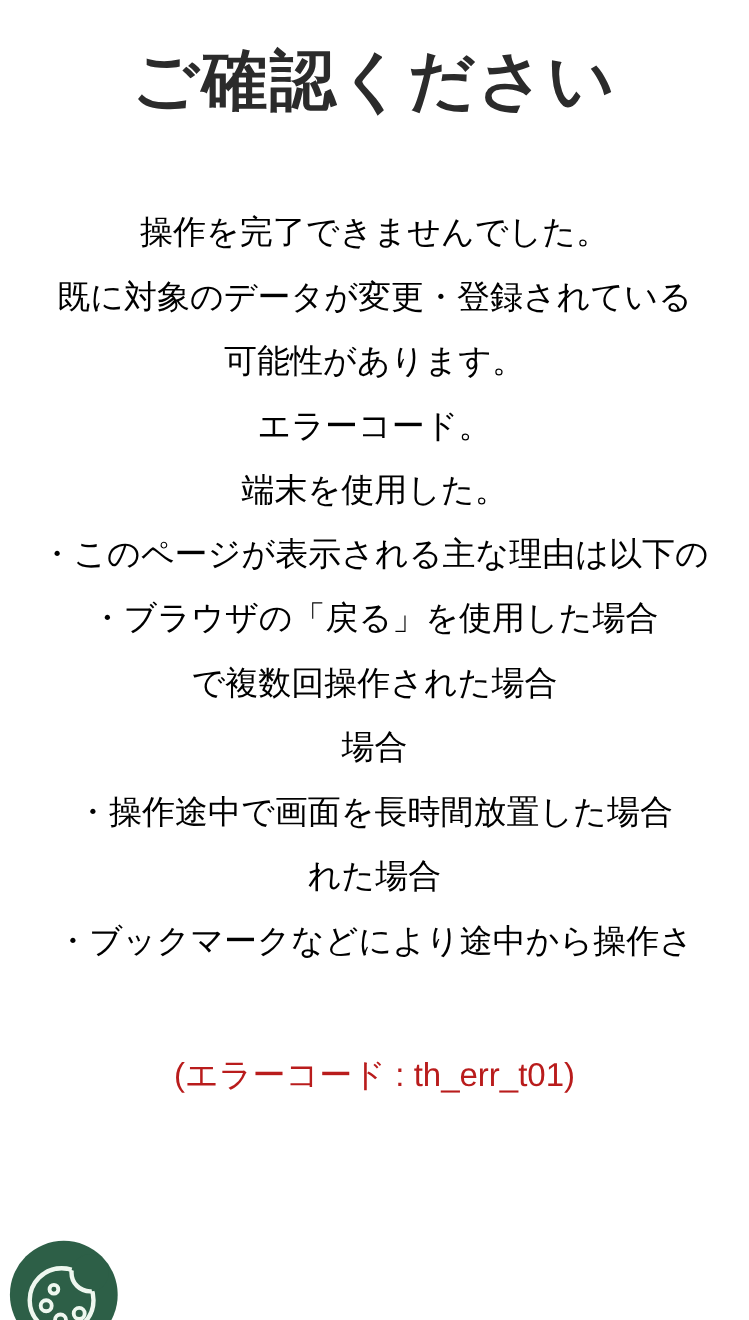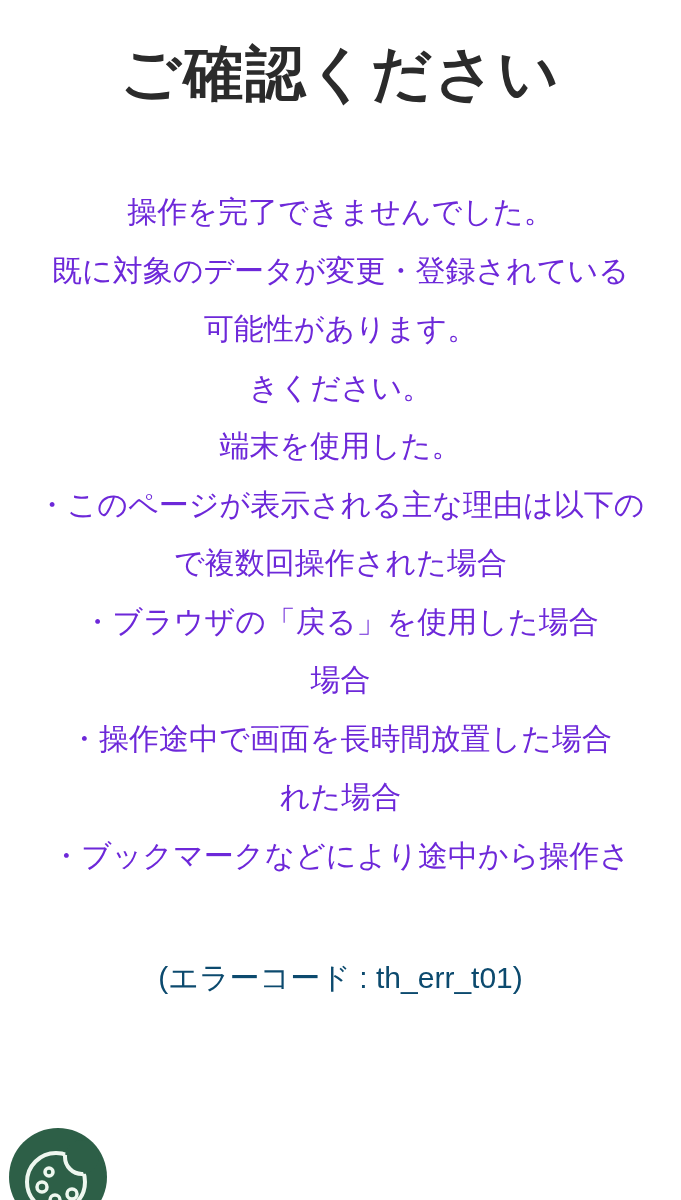--- a/index.html
+++ b/index.html
@@ -23,31 +23,31 @@
     line-height: 72px;
     font-weight: 700;
     letter-spacing: 2px;
     color: #2b2b2b;
   }
   .message {
     margin-top: 73px;
     text-align: center;
     font-size: 30px;
     line-height: 58.5px;
-    color: #6d28d9;
+    color: #000000;
   }
   .msg-line {
     white-space: nowrap;
   }
   .error-code {
     margin-top: 64px;
     text-align: center;
     font-size: 30px;
     line-height: 58.5px;
-    color: #0c4a6e;
+    color: #b91c1c;
   }
   .cookie-btn {
     position: absolute;
     left: 9px;
     top: 1128px;
     width: 98px;
     height: 98px;
     border: none;
     padding: 0;
     border-radius: 50%;
@@ -75,25 +75,25 @@
 <body>
 
 <div class="screen">
 
   <h1 class="page-title">ご確認ください</h1>
 
   <div class="message">
       <div class="msg-line">操作を完了できませんでした。</div>
       <div class="msg-line">既に対象のデータが変更・登録されている</div>
       <div class="msg-line">可能性があります。</div>
-      <div class="msg-line">きください。</div>
+      <div class="msg-line">エラーコード。</div>
       <div class="msg-line">端末を使用した。</div>
       <div class="msg-line">・このページが表示される主な理由は以下の</div>
+      <div class="msg-line">・ブラウザの「戻る」を使用した場合</div>
       <div class="msg-line">で複数回操作された場合</div>
-      <div class="msg-line">・ブラウザの「戻る」を使用した場合</div>
       <div class="msg-line">場合</div>
       <div class="msg-line">・操作途中で画面を長時間放置した場合</div>
       <div class="msg-line">れた場合</div>
       <div class="msg-line">・ブックマークなどにより途中から操作さ</div>
     </div>
 
   <div class="error-code">(エラーコード : th_err_t01)</div>
 
   <button class="cookie-btn">
     <svg viewBox="0 0 98 98" width="98" height="98" aria-hidden="true">

